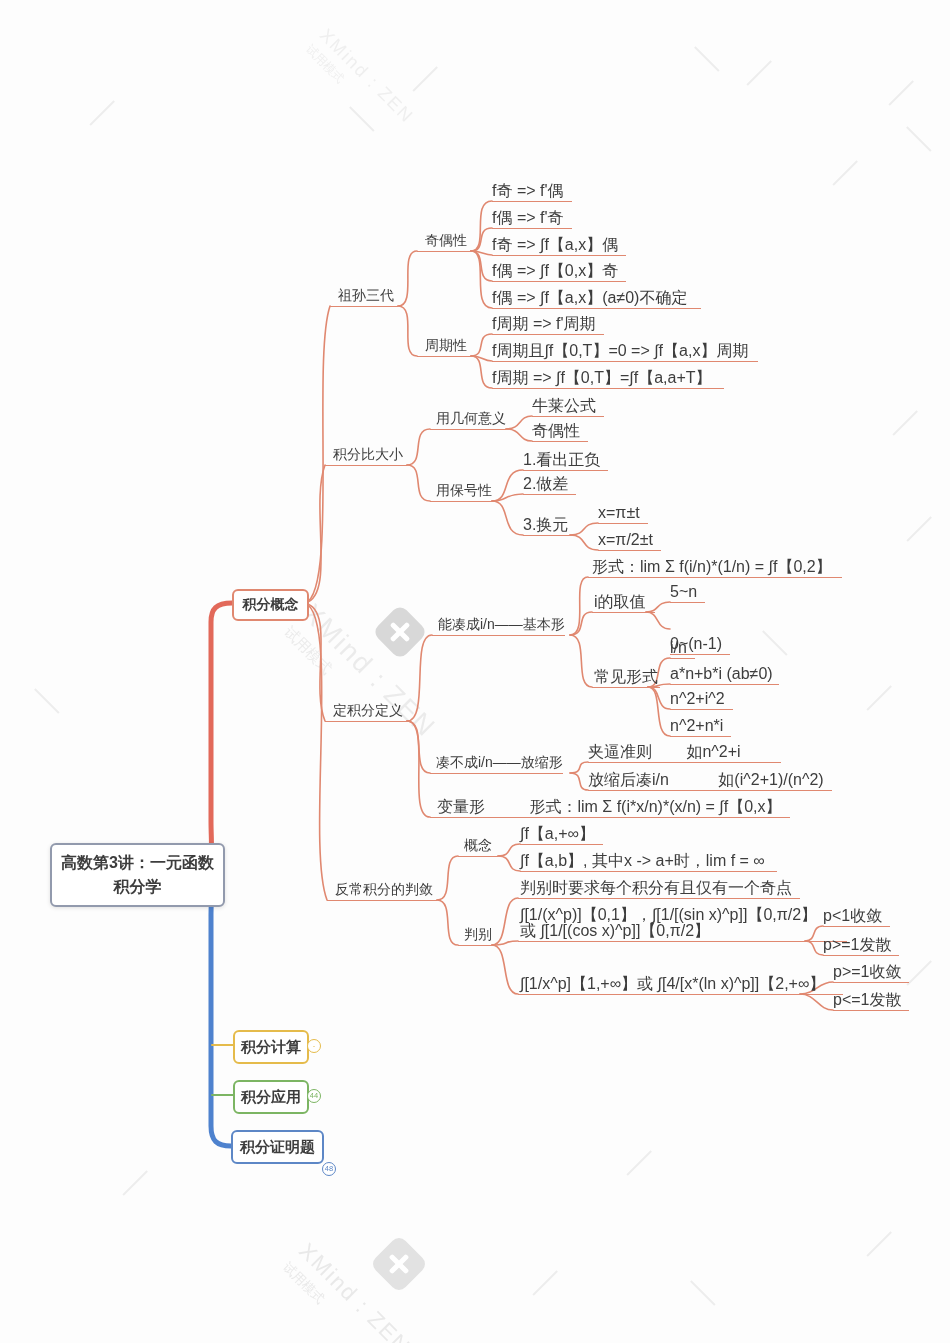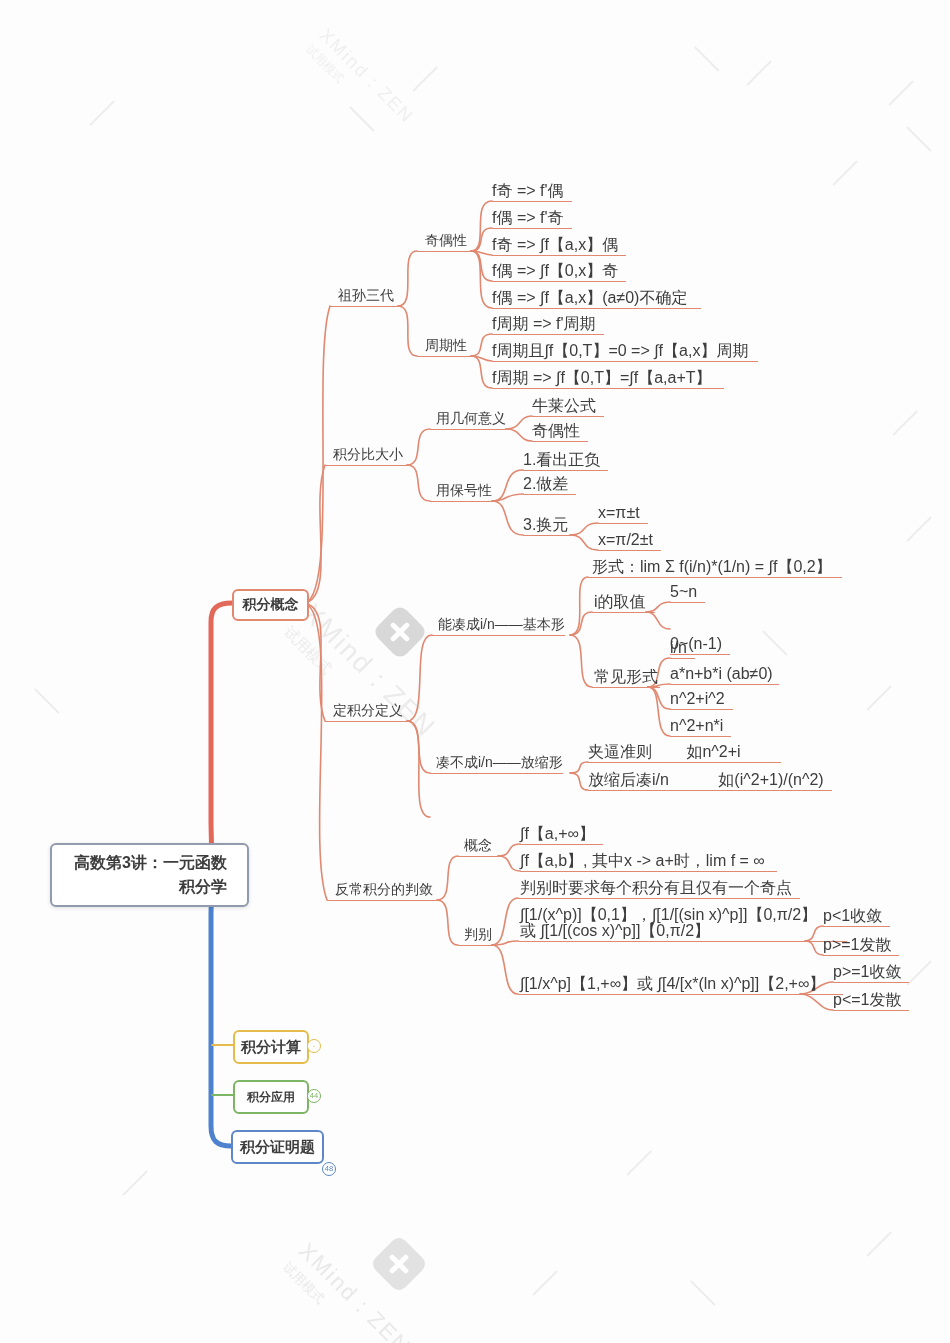--- a/index.html
+++ b/index.html
@@ -12,25 +12,25 @@
   .trunk-blue{stroke:#4E82CE;stroke-width:5;}
   .stub-yellow{stroke:#E5BB4B;stroke-width:2;}
   .stub-green{stroke:#7CB563;stroke-width:2;}
   .topic{position:absolute;font-size:16px;line-height:16px;white-space:nowrap;
          padding:0 8px 2px 0;border-bottom:1.6px solid #E08870;}
   .mid{font-size:14px;line-height:17px;padding:0 4px 2px 8px;}
   .row span{display:inline-block;}
   .two span{display:block;}
   .box{position:absolute;background:#fff;border-radius:6px;display:flex;align-items:center;
        justify-content:center;font-weight:bold;color:#3d3d3d;white-space:nowrap;}
-  .rootbox{border:2px solid #929AAD;font-size:16px;line-height:24px;text-align:right;
-           white-space:normal;box-shadow:0 1px 4px rgba(0,0,0,.12);padding:0 20px;}
+  .rootbox{border:2px solid #929AAD;font-size:16px;line-height:24px;text-align:center;
+           white-space:normal;box-shadow:0 1px 4px rgba(0,0,0,.12);padding:0 8px;}
   .conceptbox{border:2px solid #E08870;font-size:14px;text-align:center;}
   .calcbox{border:2px solid #E5BB4B;font-size:15px;}
-  .applybox{border:2px solid #7CB563;font-size:12px;}
+  .applybox{border:2px solid #7CB563;font-size:15px;}
   .proofbox{border:2px solid #5D87C6;font-size:15px;}
   .badge{position:absolute;width:12px;height:12px;border-radius:50%;background:#fff;
          display:flex;align-items:center;justify-content:center;font-size:7.5px;line-height:1;}
   .b-yellow{border:1.3px solid #E5BB4B;color:#E5BB4B;}
   .b-green{border:1.3px solid #7CB563;color:#7CB563;}
   .b-blue{border:1.3px solid #5D87C6;color:#5D87C6;margin-top:22px;}
   .wm{position:absolute;transform:rotate(45deg);transform-origin:left top;pointer-events:none;}
   .wm .brand{display:block;letter-spacing:2px;}
   .wm .trial{display:block;}
   .wm-top{left:330px;top:25px;color:#efefef;}
@@ -214,20 +214,24 @@
   <div class="topic" style="left:670px;top:718px">n^2+n*i</div>
   <div class="topic mid" style="left:430px;top:754px;padding-left:6px;padding-right:0">凑不成i/n——放缩形</div>
   <div class="topic row" style="left:588px;top:744px;padding-right:40px">
     <span>夹逼准则</span>
     <span style="margin-left:30px">如n^2+i</span>
   </div>
   <div class="topic row" style="left:588px;top:772px">
     <span>放缩后凑i/n</span>
     <span style="margin-left:45px">如(i^2+1)/(n^2)</span>
   </div>
+  <div class="topic row" style="left:430px;top:799px;padding-left:7px">
+    <span>变量形</span>
+    <span style="margin-left:40px">形式：lim Σ f(i*x/n)*(x/n) = ∫f【0,x】</span>
+  </div>
 
   <div class="topic mid" style="left:327px;top:881px">反常积分的判敛</div>
   <div class="topic mid" style="left:458px;top:837px;padding-left:6px;padding-right:6px">概念</div>
   <div class="topic" style="left:520px;top:826px">∫f【a,+∞】</div>
   <div class="topic" style="left:520px;top:853px;padding-right:12px">∫f【a,b】, 其中x -&gt; a+时，lim f = ∞</div>
   <div class="topic mid" style="left:458px;top:926px;padding-left:6px;padding-right:0">判别</div>
   <div class="topic" style="left:518px;top:880px;padding-left:2px">判别时要求每个积分有且仅有一个奇点</div>
   <div class="topic two" style="left:518px;top:907px;padding-left:2px;padding-right:30px">
     <span>∫[1/(x^p)]【0,1】，∫[1/[(sin x)^p]]【0,π/2】</span>
     <span>或 ∫[1/[(cos x)^p]]【0,π/2】</span>

